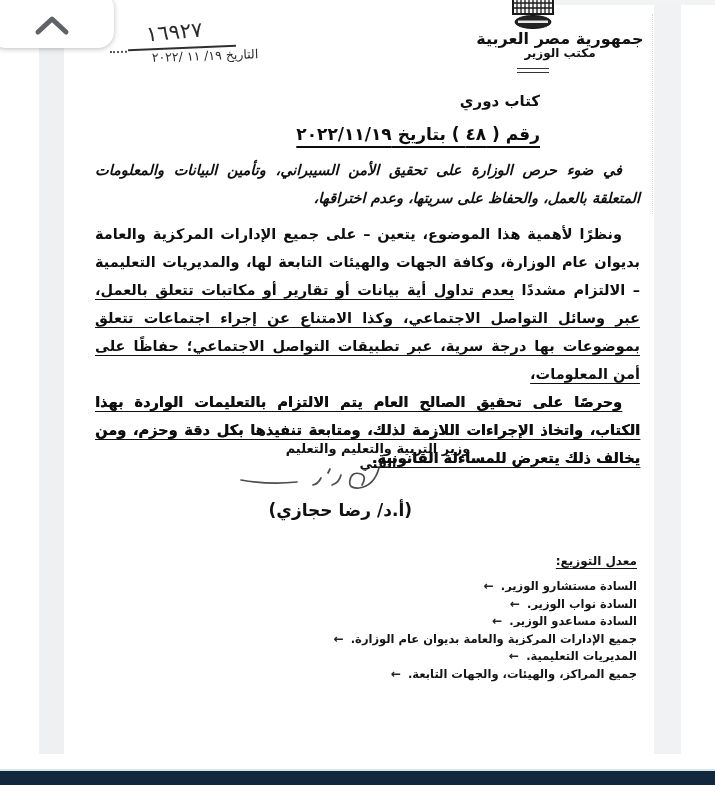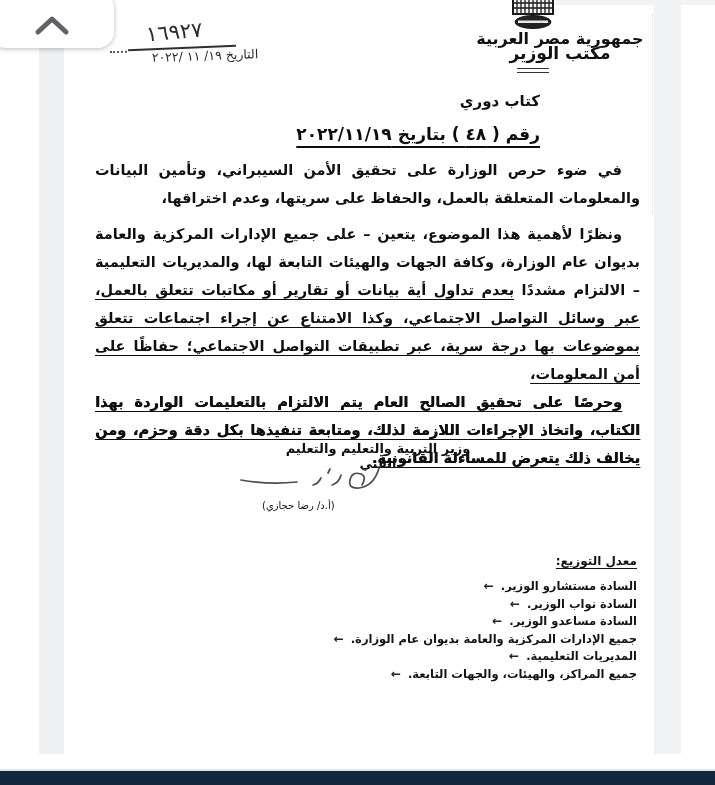--- a/index.html
+++ b/index.html
@@ -24,46 +24,46 @@
   .hw-underline{position:absolute;left:128px;top:47px;width:108px;border-top:2px solid #2f2f2f;transform:rotate(-2.5deg);}
   .hw-underline-dash{position:absolute;left:110px;top:51px;width:17px;border-top:2px dotted #555;transform:rotate(-2deg);}
   .hw-date{position:absolute;left:120px;top:48px;width:170px;font-size:12.5px;color:#2b2b2b;
     transform:rotate(-2deg);direction:rtl;text-align:center;}
 
   
   .letterhead{position:absolute;left:460px;top:0;width:200px;text-align:center;direction:rtl;color:#111;}
   .emblem{display:block;margin:0 auto;transform:translateX(-27px);}
   .lh-country{font-size:16px;font-weight:bold;margin-top:1px;line-height:15px;}
   .lh-ministry{font-size:12px;font-weight:bold;line-height:15px;}
-  .lh-office{font-size:17px;font-weight:bold;line-height:15px;}
+  .lh-office{font-size:12px;font-weight:bold;line-height:15px;}
   .lh-rule{width:32px;height:3px;border-top:1px solid #333;border-bottom:1px solid #333;
     margin:7px auto 0;transform:translateX(-27px);}
 
   
   .doc-title{position:absolute;left:240px;top:92px;width:300px;text-align:right;direction:rtl;
     font-size:15px;font-weight:bold;color:#111;}
   .ref-line{position:absolute;left:240px;top:124px;width:300px;text-align:right;direction:rtl;
     font-size:17px;font-weight:bold;color:#0d0d0d;text-decoration:underline;
     text-underline-offset:6px;text-decoration-thickness:1.5px;}
 
   
   .body-text{position:absolute;left:95px;top:156px;width:545px;direction:rtl;text-align:justify;
     color:#0f0f0f;font-size:14.5px;font-weight:bold;line-height:28px;}
   .body-text p{margin:0;}
-  .body-text .p1{text-indent:18px;}
+  .body-text .p1{text-indent:18px;font-style:italic;}
   .body-text .p2{margin-top:8px;text-indent:18px;}
   .body-text .p3{margin-top:0;text-indent:18px;text-shadow:0.4px 0 0 currentColor;}
   .u{text-decoration:underline;text-underline-offset:4px;text-decoration-thickness:1px;}
 
   
   .sig-title{position:absolute;left:283px;top:441px;width:190px;text-align:center;direction:rtl;
     font-size:13px;font-weight:bold;color:#111;}
   .sig-script{position:absolute;left:233px;top:462px;}
-  .sig-name{position:absolute;left:262px;top:500px;width:150px;text-align:left;direction:rtl;
-    font-size:10px;font-weight:normal;color:#111;}
+  .sig-name{position:absolute;left:262px;top:500px;width:150px;text-align:right;direction:rtl;
+    font-size:17px;font-weight:bold;color:#111;}
 
   
   .distribution{position:absolute;right:78px;top:554px;width:290px;direction:rtl;color:#141414;}
   .dist-heading{font-size:12px;font-weight:bold;text-decoration:underline;
     text-underline-offset:3px;margin-bottom:10px;}
   .dist-item{display:flex;justify-content:flex-start;align-items:center;gap:7px;
     font-size:11.5px;font-weight:bold;line-height:17.6px;white-space:nowrap;}
   .dist-arrow{font-size:12px;color:#222;}
 
   

